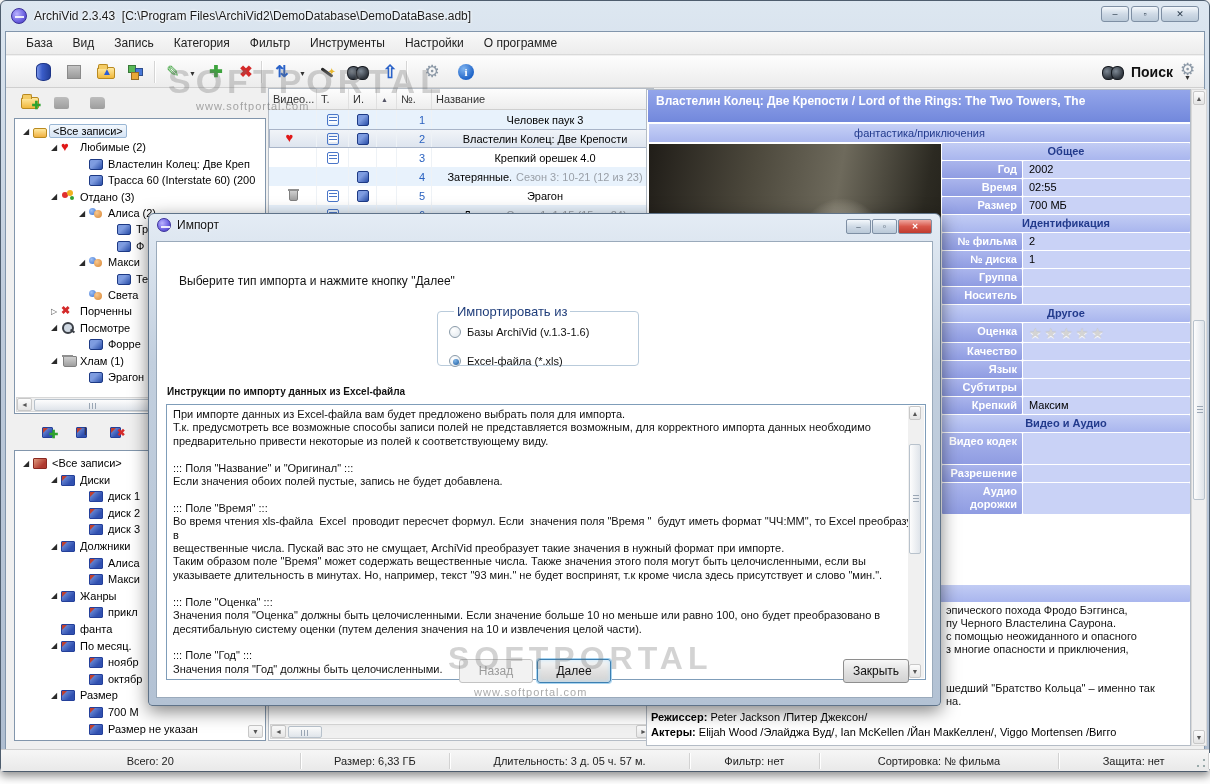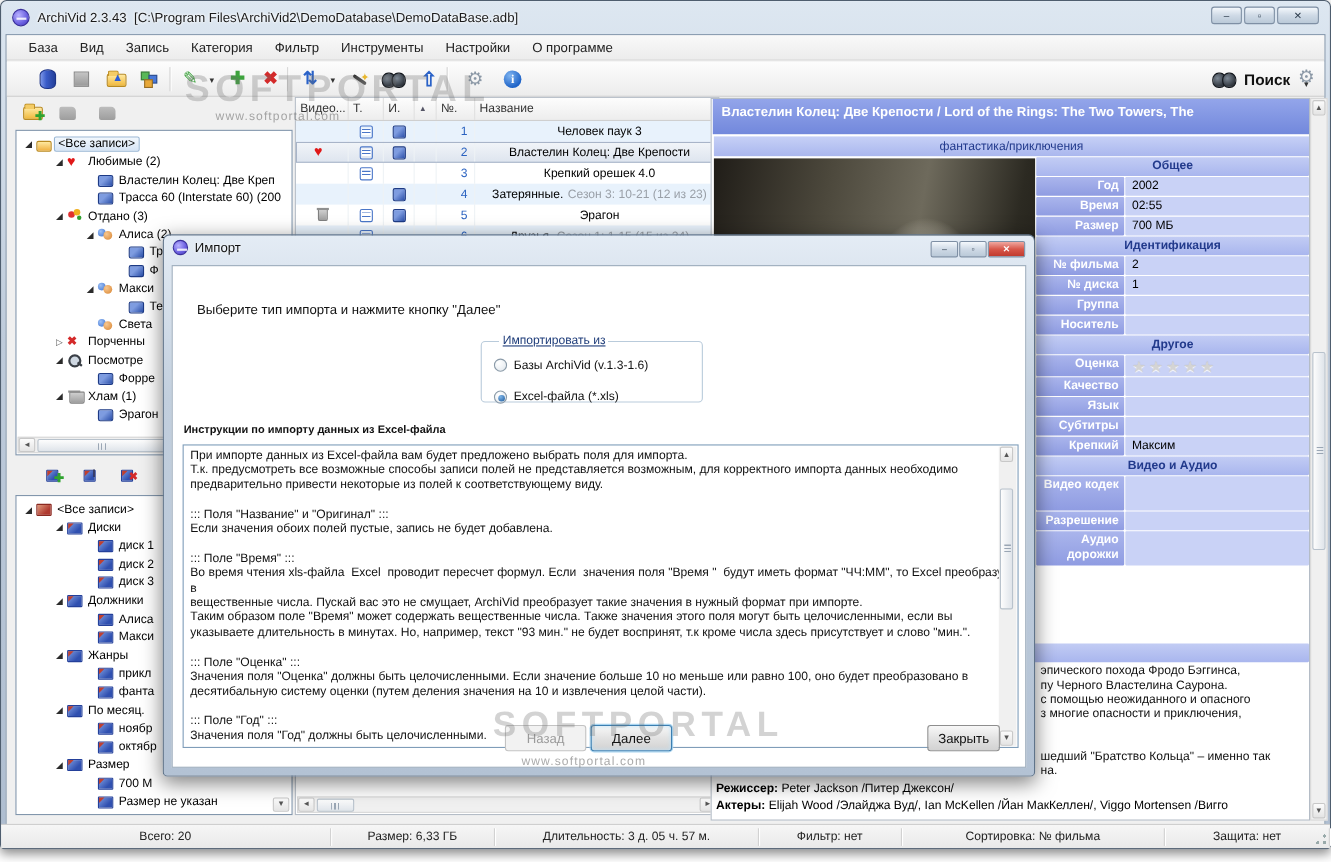--- a/index.html
+++ b/index.html
@@ -144,21 +144,21 @@
   #dlg{position:absolute;left:148px;top:213px;width:793px;height:493px;border:1px solid #5f7389;border-radius:6px 6px 4px 4px;
       background:linear-gradient(#e4ecf5,#c2cfde 30%,#b3c2d4);box-shadow:0 5px 18px rgba(0,0,0,.5);}
   #dlg-title{position:absolute;left:8px;top:4px;display:flex;align-items:center;gap:6px;font-size:12px;color:#111;text-shadow:0 0 3px #fff;}
   #dlg-btns{position:absolute;right:8px;top:5px;display:flex;gap:1px;}
   .dbtn{width:25px;height:15px;border:1px solid #7e8fa4;background:linear-gradient(#f4f8fc,#cfdae6 50%,#bac9d8);
         font-size:8px;line-height:13px;text-align:center;color:#2a3a4a;border-radius:2px;}
   .dbtn.close{width:34px;background:linear-gradient(#f0a8a0,#d8574a 50%,#c03a2e);color:#fff;font-weight:bold;}
   #dlg-body{position:absolute;left:7px;top:27px;right:7px;bottom:7px;background:#fff;border:1px solid #9aaabb;}
   #dlg-intro{position:absolute;left:22px;top:32px;font-size:12px;color:#111;}
   #dlg-group{position:absolute;left:278px;top:62px;width:202px;height:62px;border:1px solid #b9cbdb;border-radius:4px;}
-  #dlg-group legend{font-size:11px;color:#1f3d7a;padding:0 3px;margin-left:4px;text-decoration:underline;}
+  #dlg-group legend{font-size:13px;color:#1f3d7a;padding:0 3px;margin-left:4px;}
   .radio-row{position:absolute;left:12px;display:flex;align-items:center;gap:6px;font-size:11px;color:#111;}
   .radio{width:12px;height:12px;border-radius:50%;border:1px solid #8a9aa8;background:radial-gradient(circle at 35% 30%,#fff,#dfe6ec);position:relative;flex:0 0 12px;}
   .radio.on:after{content:"";position:absolute;left:3px;top:3px;width:6px;height:6px;border-radius:50%;background:radial-gradient(circle at 35% 30%,#7db4e8,#1c5a9c);}
   #dlg-instr-h{position:absolute;left:10px;top:144px;font-size:10px;font-weight:bold;color:#111;}
   #dlg-text{position:absolute;left:9px;top:162px;width:760px;height:276px;border:1px solid #7f9db9;background:#fff;overflow:hidden;}
   #dlg-text-inner{position:absolute;left:6px;top:3px;right:22px;font-size:11px;line-height:13.4px;white-space:pre;color:#111;}
   #dlg-text-sb{position:absolute;right:1px;top:1px;width:16px;bottom:1px;background:#f0f0f0;}
   #dlg-bar{position:absolute;left:0;right:0;bottom:0;height:46px;}
   .btn{position:absolute;height:24px;border:1px solid #8e8e8e;border-radius:3px;background:linear-gradient(#f8f8f8,#e2e2e2 50%,#d2d2d2);
       font-size:12px;color:#111;text-align:center;line-height:22px;}
@@ -399,21 +399,21 @@
           <div class="titem" style="top: 136.8px; padding-left: 32px;">
             <span class="texp open">◢</span>
             <span class="tico tico-cat"></span>
             <span class="tlabel">Жанры</span>
           </div>
           <div class="titem" style="top: 153.4px; padding-left: 60px;">
             <span class="texp"></span>
             <span class="tico tico-cat"></span>
             <span class="tlabel">прикл</span>
           </div>
-          <div class="titem" style="top: 170px; padding-left: 60px; text-align: center;">
+          <div class="titem" style="top: 170px; padding-left: 32px; text-align: center;">
             <span class="texp"></span>
             <span class="tico tico-cat"></span>
             <span class="tlabel">фанта</span>
           </div>
           <div class="titem" style="top: 186.6px; padding-left: 32px;">
             <span class="texp open">◢</span>
             <span class="tico tico-cat"></span>
             <span class="tlabel">По месяц.</span>
           </div>
           <div class="titem" style="top: 203.2px; padding-left: 60px;">

